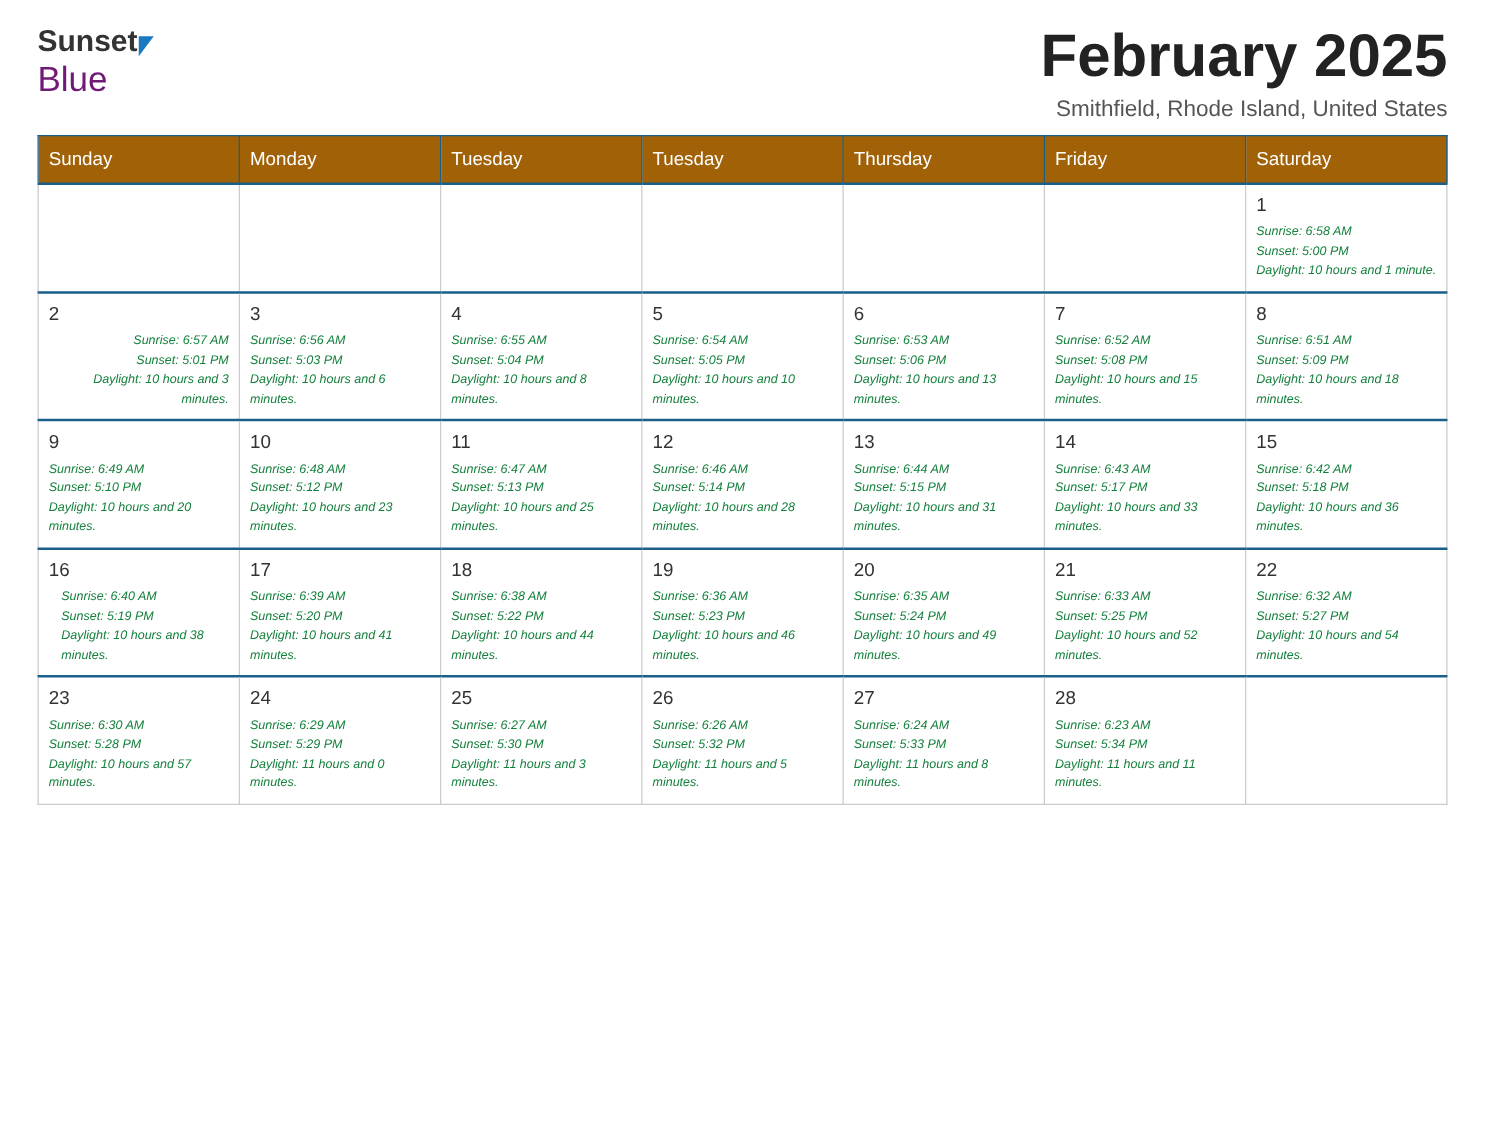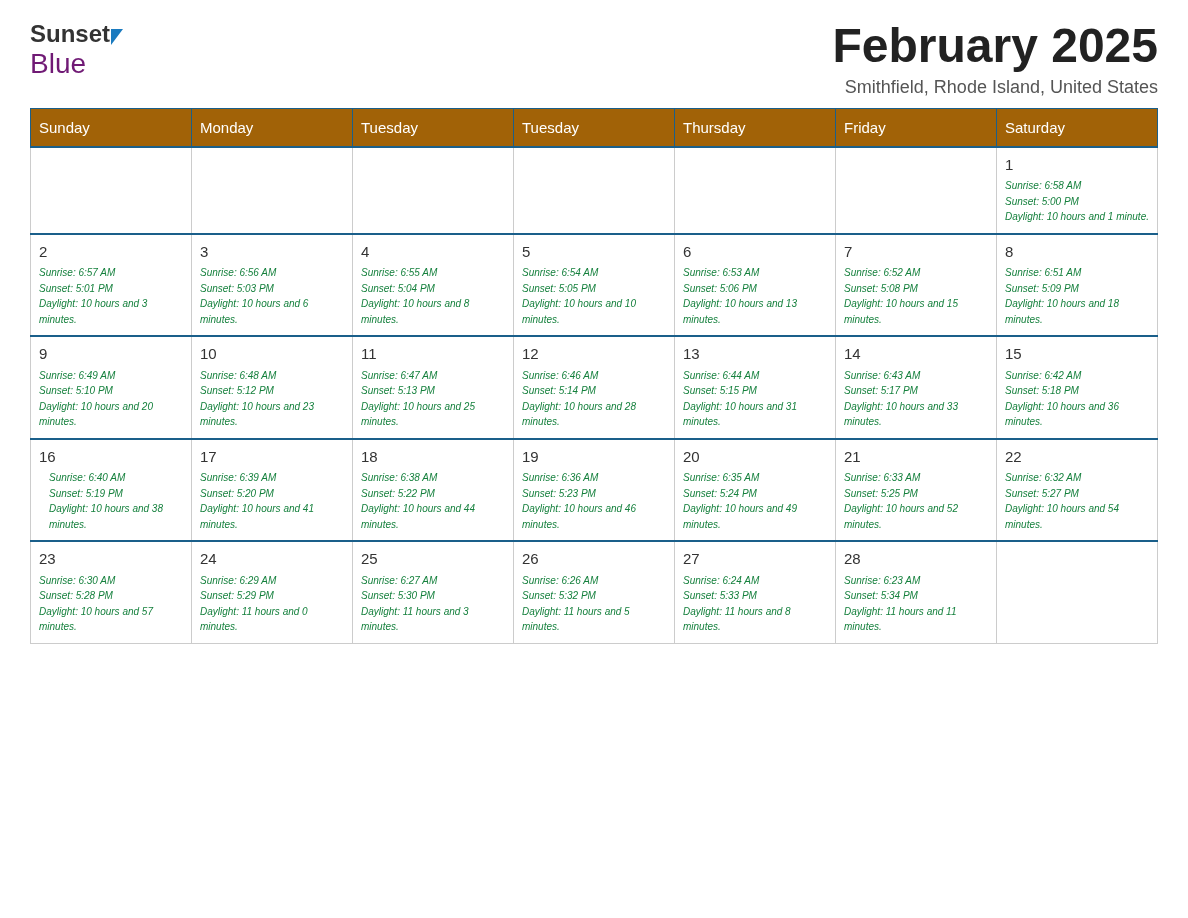--- a/index.html
+++ b/index.html
@@ -149,21 +149,21 @@
         <td>
           <span class="day-num">1</span>
           <div class="day-info" style="white-space: pre-line;">Sunrise: 6:58 AM
 Sunset: 5:00 PM
 Daylight: 10 hours and 1 minute.</div>
         </td>
       </tr>
       <tr>
         <td>
           <span class="day-num">2</span>
-          <div class="day-info" style="white-space: pre-line;">Sunrise: 6:57 AM
+          <div class="day-info" style="white-space: pre-line; text-align: right;">Sunrise: 6:57 AM
 Sunset: 5:01 PM
 Daylight: 10 hours and 3 minutes.</div>
         </td>
         <td>
           <span class="day-num">3</span>
           <div class="day-info" style="white-space: pre-line;">Sunrise: 6:56 AM
 Sunset: 5:03 PM
 Daylight: 10 hours and 6 minutes.</div>
         </td>
         <td>

